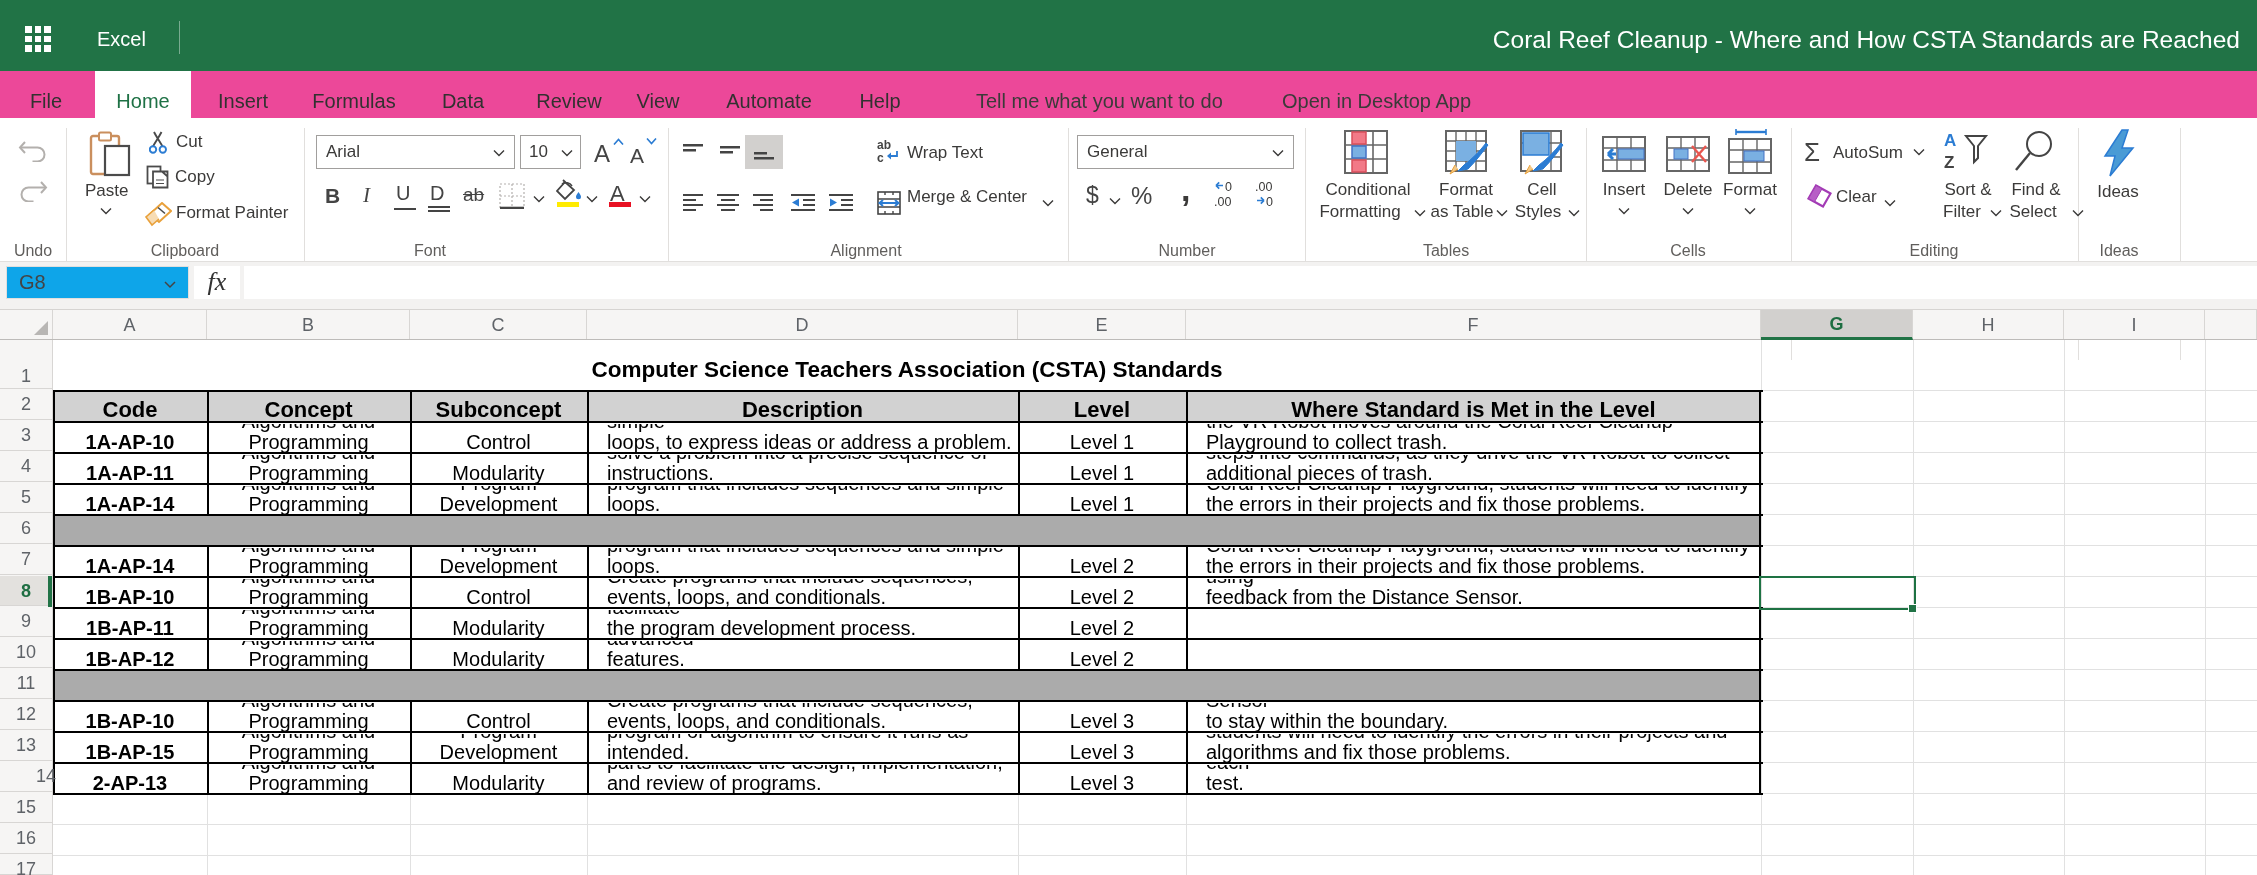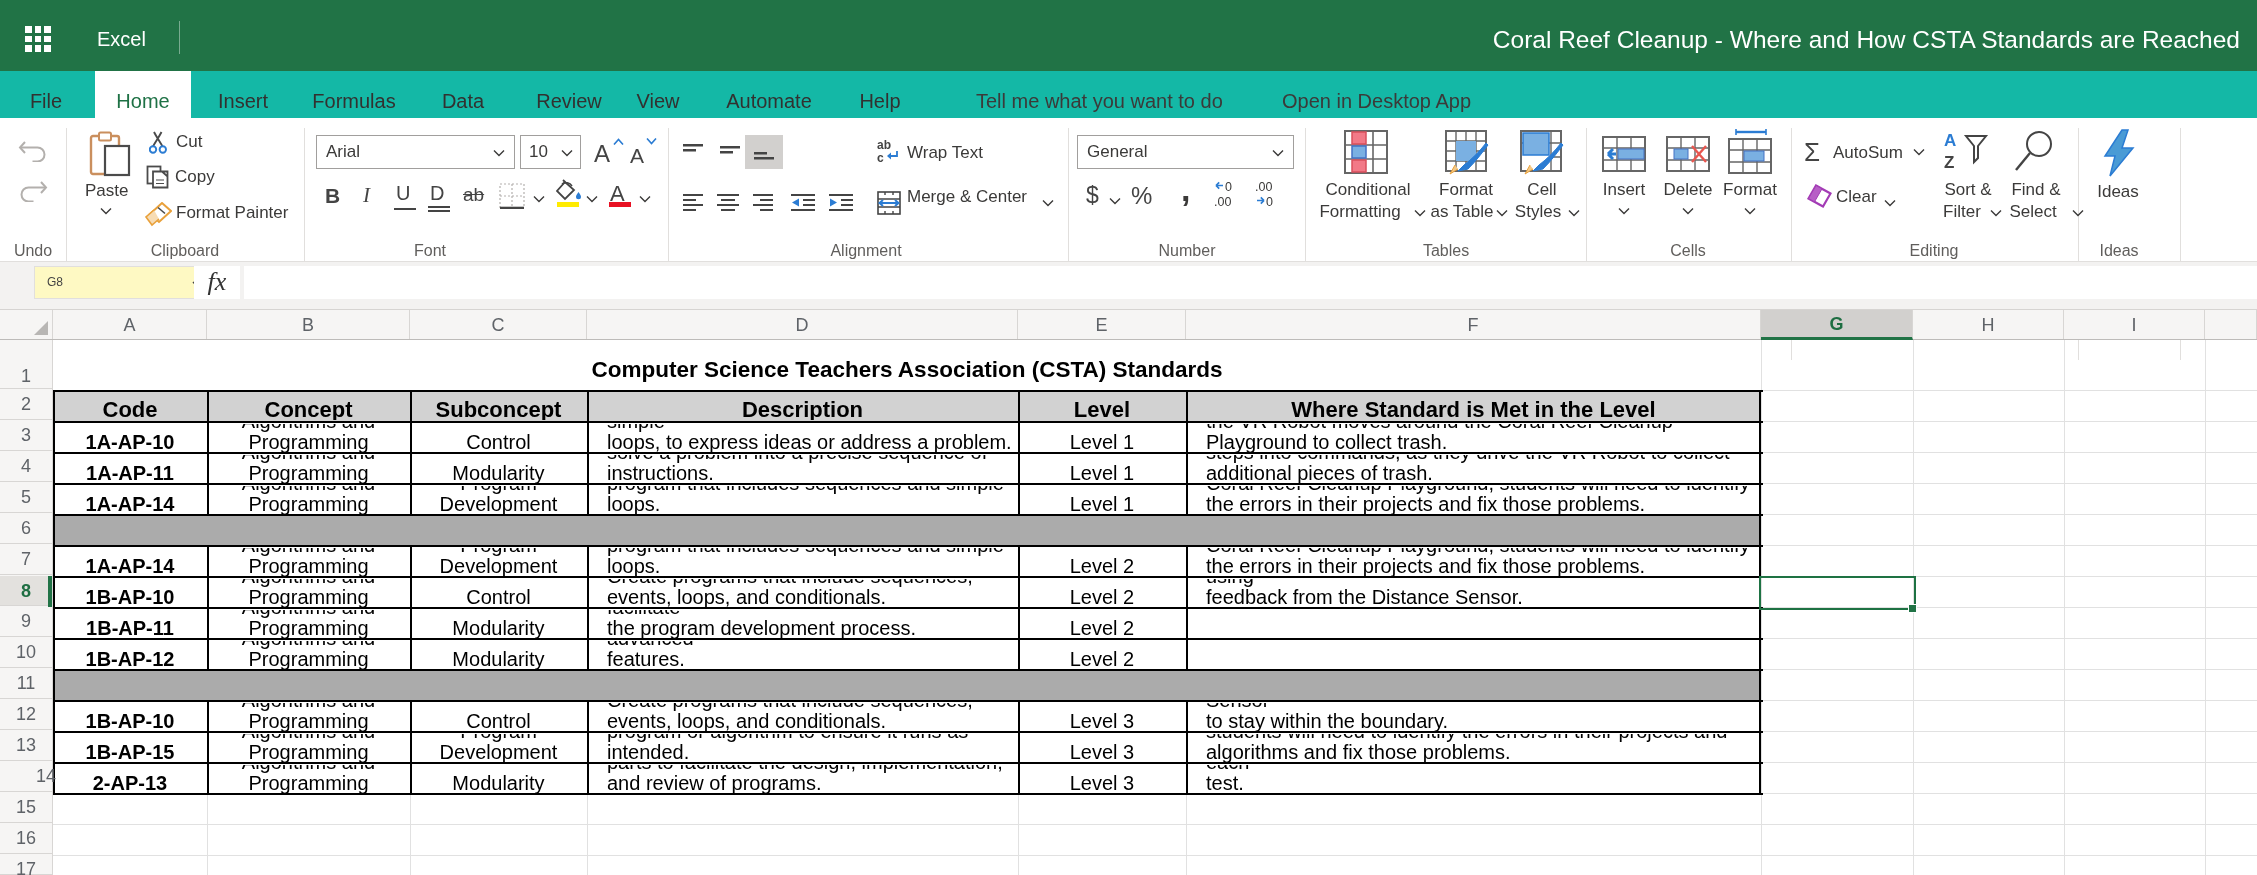--- a/index.html
+++ b/index.html
@@ -6,33 +6,33 @@
 html,body { width:2257px; height:875px; overflow:hidden; font-family:"Liberation Sans", sans-serif; }
 .abs { position:absolute; }
 
 #topbar { position:absolute; left:0; top:0; width:2257px; height:71px; background:#217346; }
 #waffle { position:absolute; left:25px; top:26px; width:26px; height:26px; display:grid; grid-template-columns:repeat(3,6.5px); grid-template-rows:repeat(3,6.5px); gap:3px; }
 #waffle div { background:#fff; }
 #excel-name { position:absolute; left:97px; top:0; height:71px; line-height:79px; color:#fff; font-size:20px; }
 #topdiv { position:absolute; left:179px; top:21px; width:1px; height:33px; background:rgba(255,255,255,0.4); }
 #doctitle { position:absolute; right:17px; top:0; height:63px; line-height:79px; color:#fff; font-size:24.5px; }
 
-#tabbar { position:absolute; left:0; top:71px; width:2257px; height:47px; background:#14b8a6; }
+#tabbar { position:absolute; left:0; top:71px; width:2257px; height:47px; background:#ec4899; }
 .tab { position:absolute; top:0; height:47px; line-height:61px; font-size:20px; color:#323130; text-align:center; }
 #tab-home { background:#fff; color:#1e7145; }
 .tellme { position:absolute; top:0; height:47px; line-height:61px; font-size:20px; color:#3b3a39; }
 
 #ribbon { position:absolute; left:0; top:118px; width:2257px; height:144px; background:#fff; border-bottom:1px solid #e1dfdd; font-size:17px; color:#3b3a39; }
 .rsep { position:absolute; top:10px; height:232px; width:1px; background:#e1dfdd; }
 .glabel { position:absolute; top:124px; font-size:16px; color:#605e5c; text-align:center; transform:translateX(-50%); }
 .rlab { position:absolute; white-space:nowrap; }
 .combo { position:absolute; border:1px solid #a19f9d; background:#fff; }
 
 #fbar { position:absolute; left:0; top:262px; width:2257px; height:48px; background:#f3f2f1; }
-#namebox { position:absolute; left:6px; top:4px; width:183px; height:33px; background:#fef9c3; border:1px solid #e1dfdd; font-size:12px; color:#444; line-height:31px; padding-left:12px;margin-left:28px; }
+#namebox { position:absolute; left:6px; top:4px; width:183px; height:33px; background:#0ea5e9; border:1px solid #e1dfdd; font-size:20px; color:#444; line-height:31px; padding-left:12px; }
 #fxbox { position:absolute; left:194px; top:4px; width:46px; height:33px; background:#fff; text-align:center; font-family:"Liberation Serif",serif; font-style:italic; font-size:26px; line-height:31px; color:#333; }
 #finput { position:absolute; left:244px; top:4px; width:2013px; height:33px; background:#fff; }
 #fbar-bot { position:absolute; left:0; top:47px; width:2257px; height:1px; background:#d6d4d2; }
 
 #sheet { position:absolute; left:0; top:307px; width:2257px; height:568px; }
 #colhead { position:absolute; left:0; top:3px; width:2257px; height:30px; background:#f6f5f4; border-bottom:1px solid #bdbbb9; }
 .ch { position:absolute; top:0; height:29px; line-height:30px; text-align:center; font-size:18px; color:#5f6368; border-right:1px solid #d8d6d4; }
 #rowhead { position:absolute; left:0; top:33px; width:53px; height:535px; background:#f6f5f4; border-right:1px solid #d8d6d4; }
 .rh { position:absolute; left:0; width:52px; text-align:center; font-size:18px; color:#5f6368; border-bottom:1px solid #d8d6d4; }
 .gridv { position:absolute; width:1px; background:#e1e1e1; }

